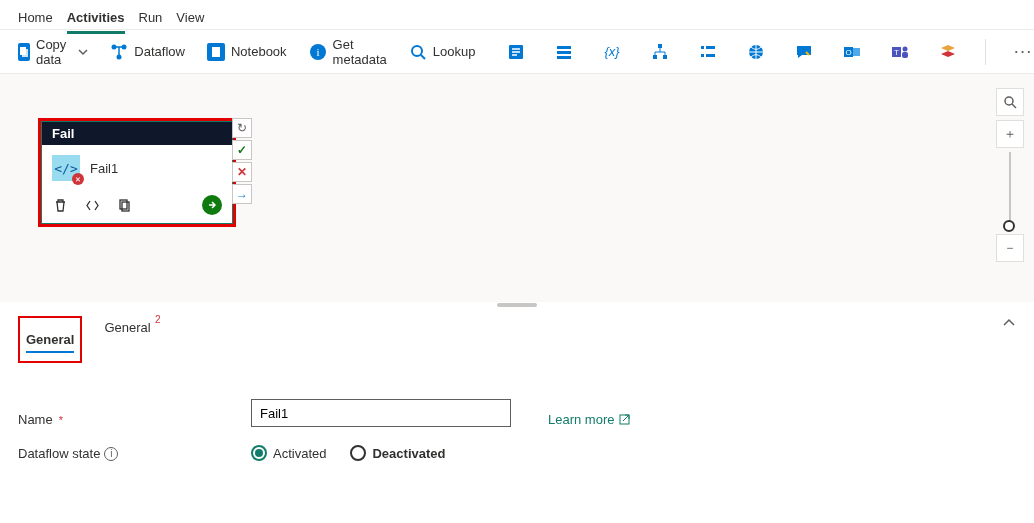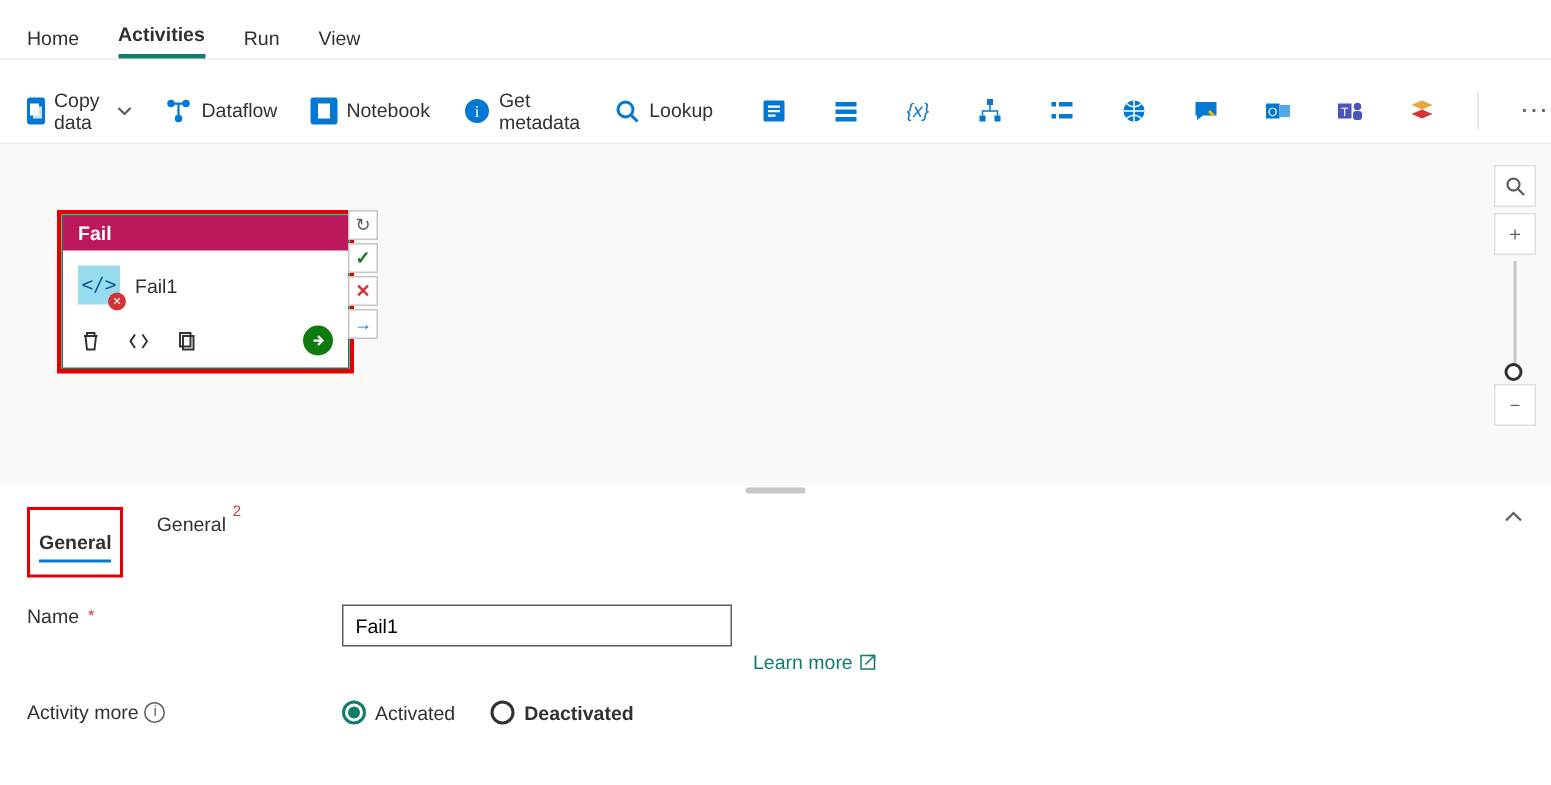--- a/index.html
+++ b/index.html
@@ -8,43 +8,42 @@
     font-family: "Segoe UI", sans-serif;
     font-size: 13px;
     color: #323130;
     width: 1034px;
     height: 523px;
     overflow: hidden;
     background: #fff;
   }
   .main-tabs {
     display: flex;
-    gap: 26px;
+    gap: 14px;
     padding: 4px 18px 0 18px;
     border-bottom: 1px solid #edebe9;
-    height: 40px;
-    align-items: flex-end;
+    height: 30px;
+    align-items: flex-start;
   }
   .main-tab {
     padding: 6px 0;
     cursor: pointer;
     color: #323130;
   }
   .main-tab.active {
     font-weight: 700;
     border-bottom: 3px solid #107c69;
   }
   .toolbar {
     display: flex;
     align-items: center;
     gap: 10px;
     padding: 6px 12px;
     border-bottom: 1px solid #edebe9;
     height: 44px;
-    margin-top: 12px;
   }
   .toolbar .tbtn {
     display: flex;
     align-items: center;
     gap: 6px;
     padding: 4px 6px;
     cursor: pointer;
   }
   .icon-sq {
     width: 18px; height: 18px;
@@ -89,21 +88,21 @@
     left:38px; top:44px;
     border:3px solid #e30000;
     padding:0;
   }
   .activity-card {
     width:192px;
     background:#fff;
     border:1px solid #107c69;
   }
   .card-header {
-    background:#be185d;
+    background:#0f172a;
     color:#fff;
     font-weight:600;
     padding:4px 10px;
     font-size:13px;
   }
   .card-body {
     display:flex;
     align-items:center;
     gap:10px;
     padding:10px 10px 8px 10px;
@@ -176,22 +175,23 @@
   }
   .prop-tab-highlight { border:2px solid #e30000; padding:14px 6px;}
   .collapse-caret {
     position:absolute; right:18px; top:8px;
     cursor:pointer; color:#605e5c;
   }
   .prop-body {
     padding:18px 18px 0 18px;
   }
   .prop-row {
-    display:flex; align-items:flex-start;
+    display:flex; align-items:flex-end;
     margin-bottom:18px;
+    gap:23px;
   }
   .prop-label {
     width:210px;
     color:#323130;
     display:flex;align-items:center;gap:4px;
   }
   .req { color:#d13438; font-size:11px; margin-left:2px;}
   .prop-input {
     width:260px;
     height:28px;
@@ -451,21 +451,21 @@
     <a class="learn-link">
       <span>Learn more</span>
       <svg width="13" height="13" viewBox="0 0 13 13">
           <rect x="2" y="2" width="9" height="9" stroke="#107c69" fill="none"></rect>
           <path d="M5 8 L11 2 M7 2h4v4" stroke="#107c69" fill="none"></path>
         </svg>
     </a>
   </div>
   <div class="prop-row">
     <div class="prop-label">
-      <span>Activity more</span>
+      <span>Dataflow state</span>
       <span class="info-icon">i</span>
     </div>
     <div class="radio-group">
       <label style="display:flex;align-items:center;cursor:pointer;">
         <span class="radio selected"></span>
         <span>Activated</span>
       </label>
       <label style="display:flex;align-items:center;cursor:pointer;font-weight:bold;">
         <span class="radio"></span>
         <span>Deactivated</span>

